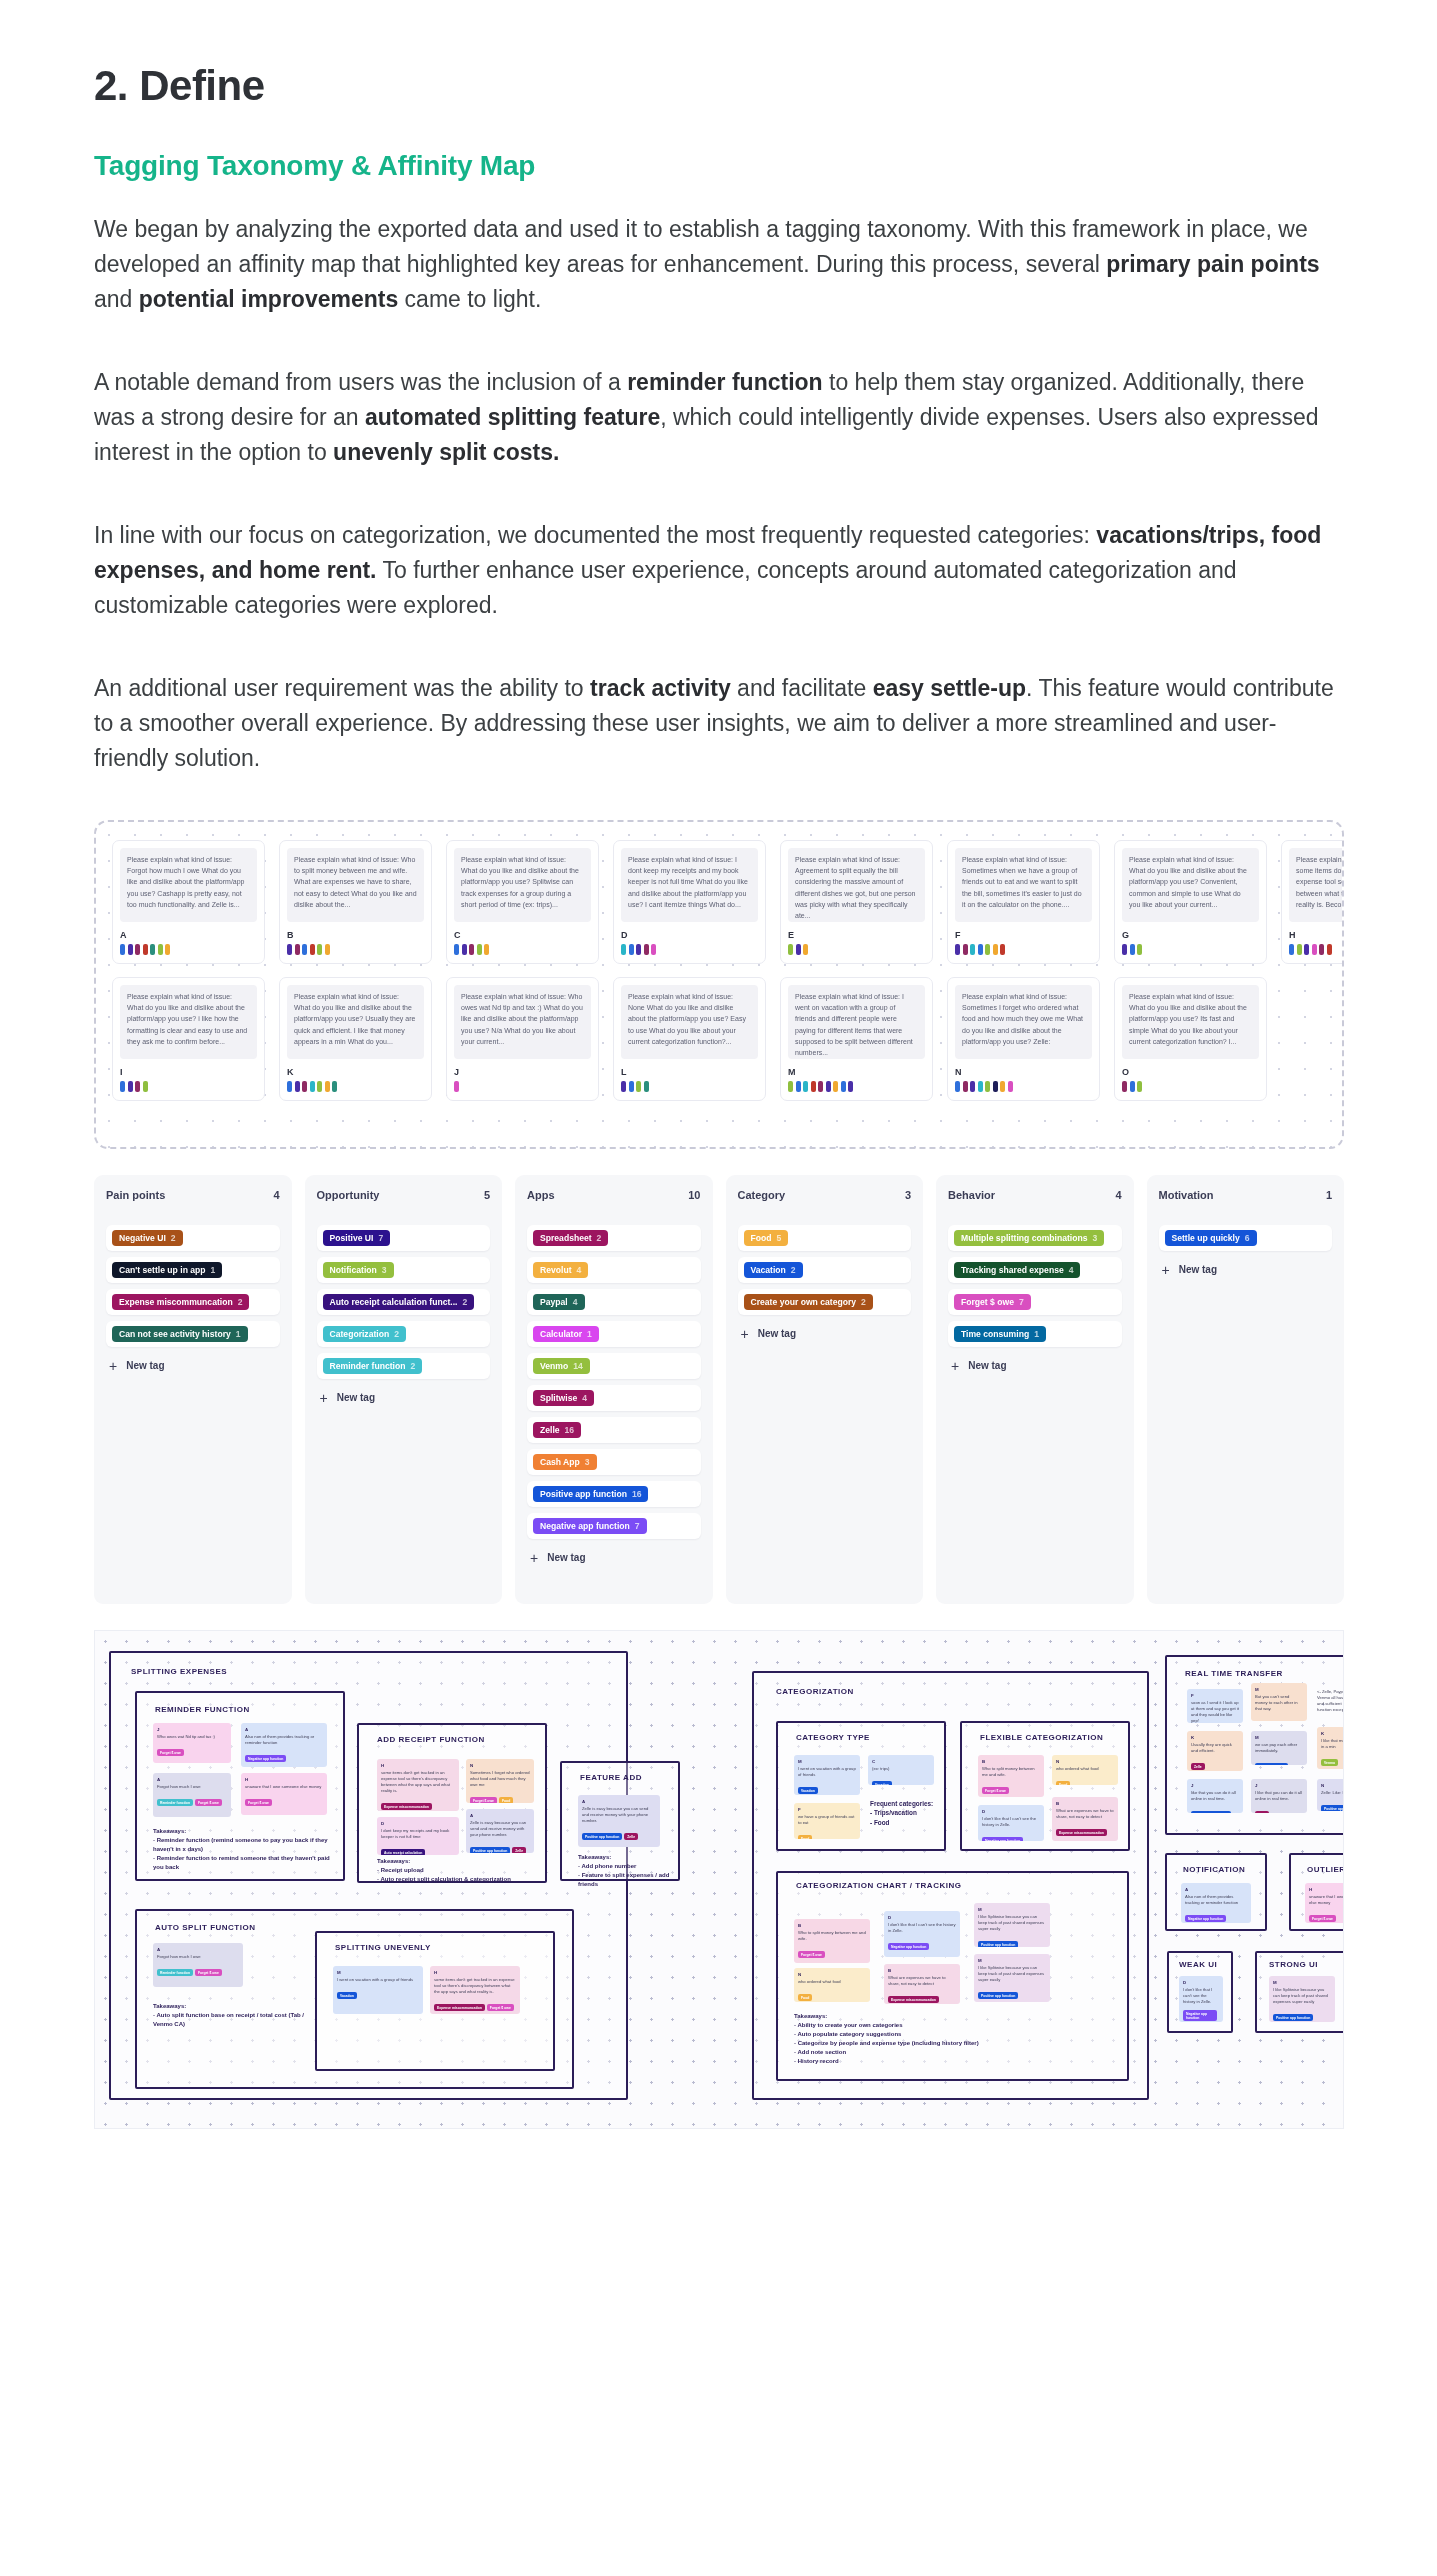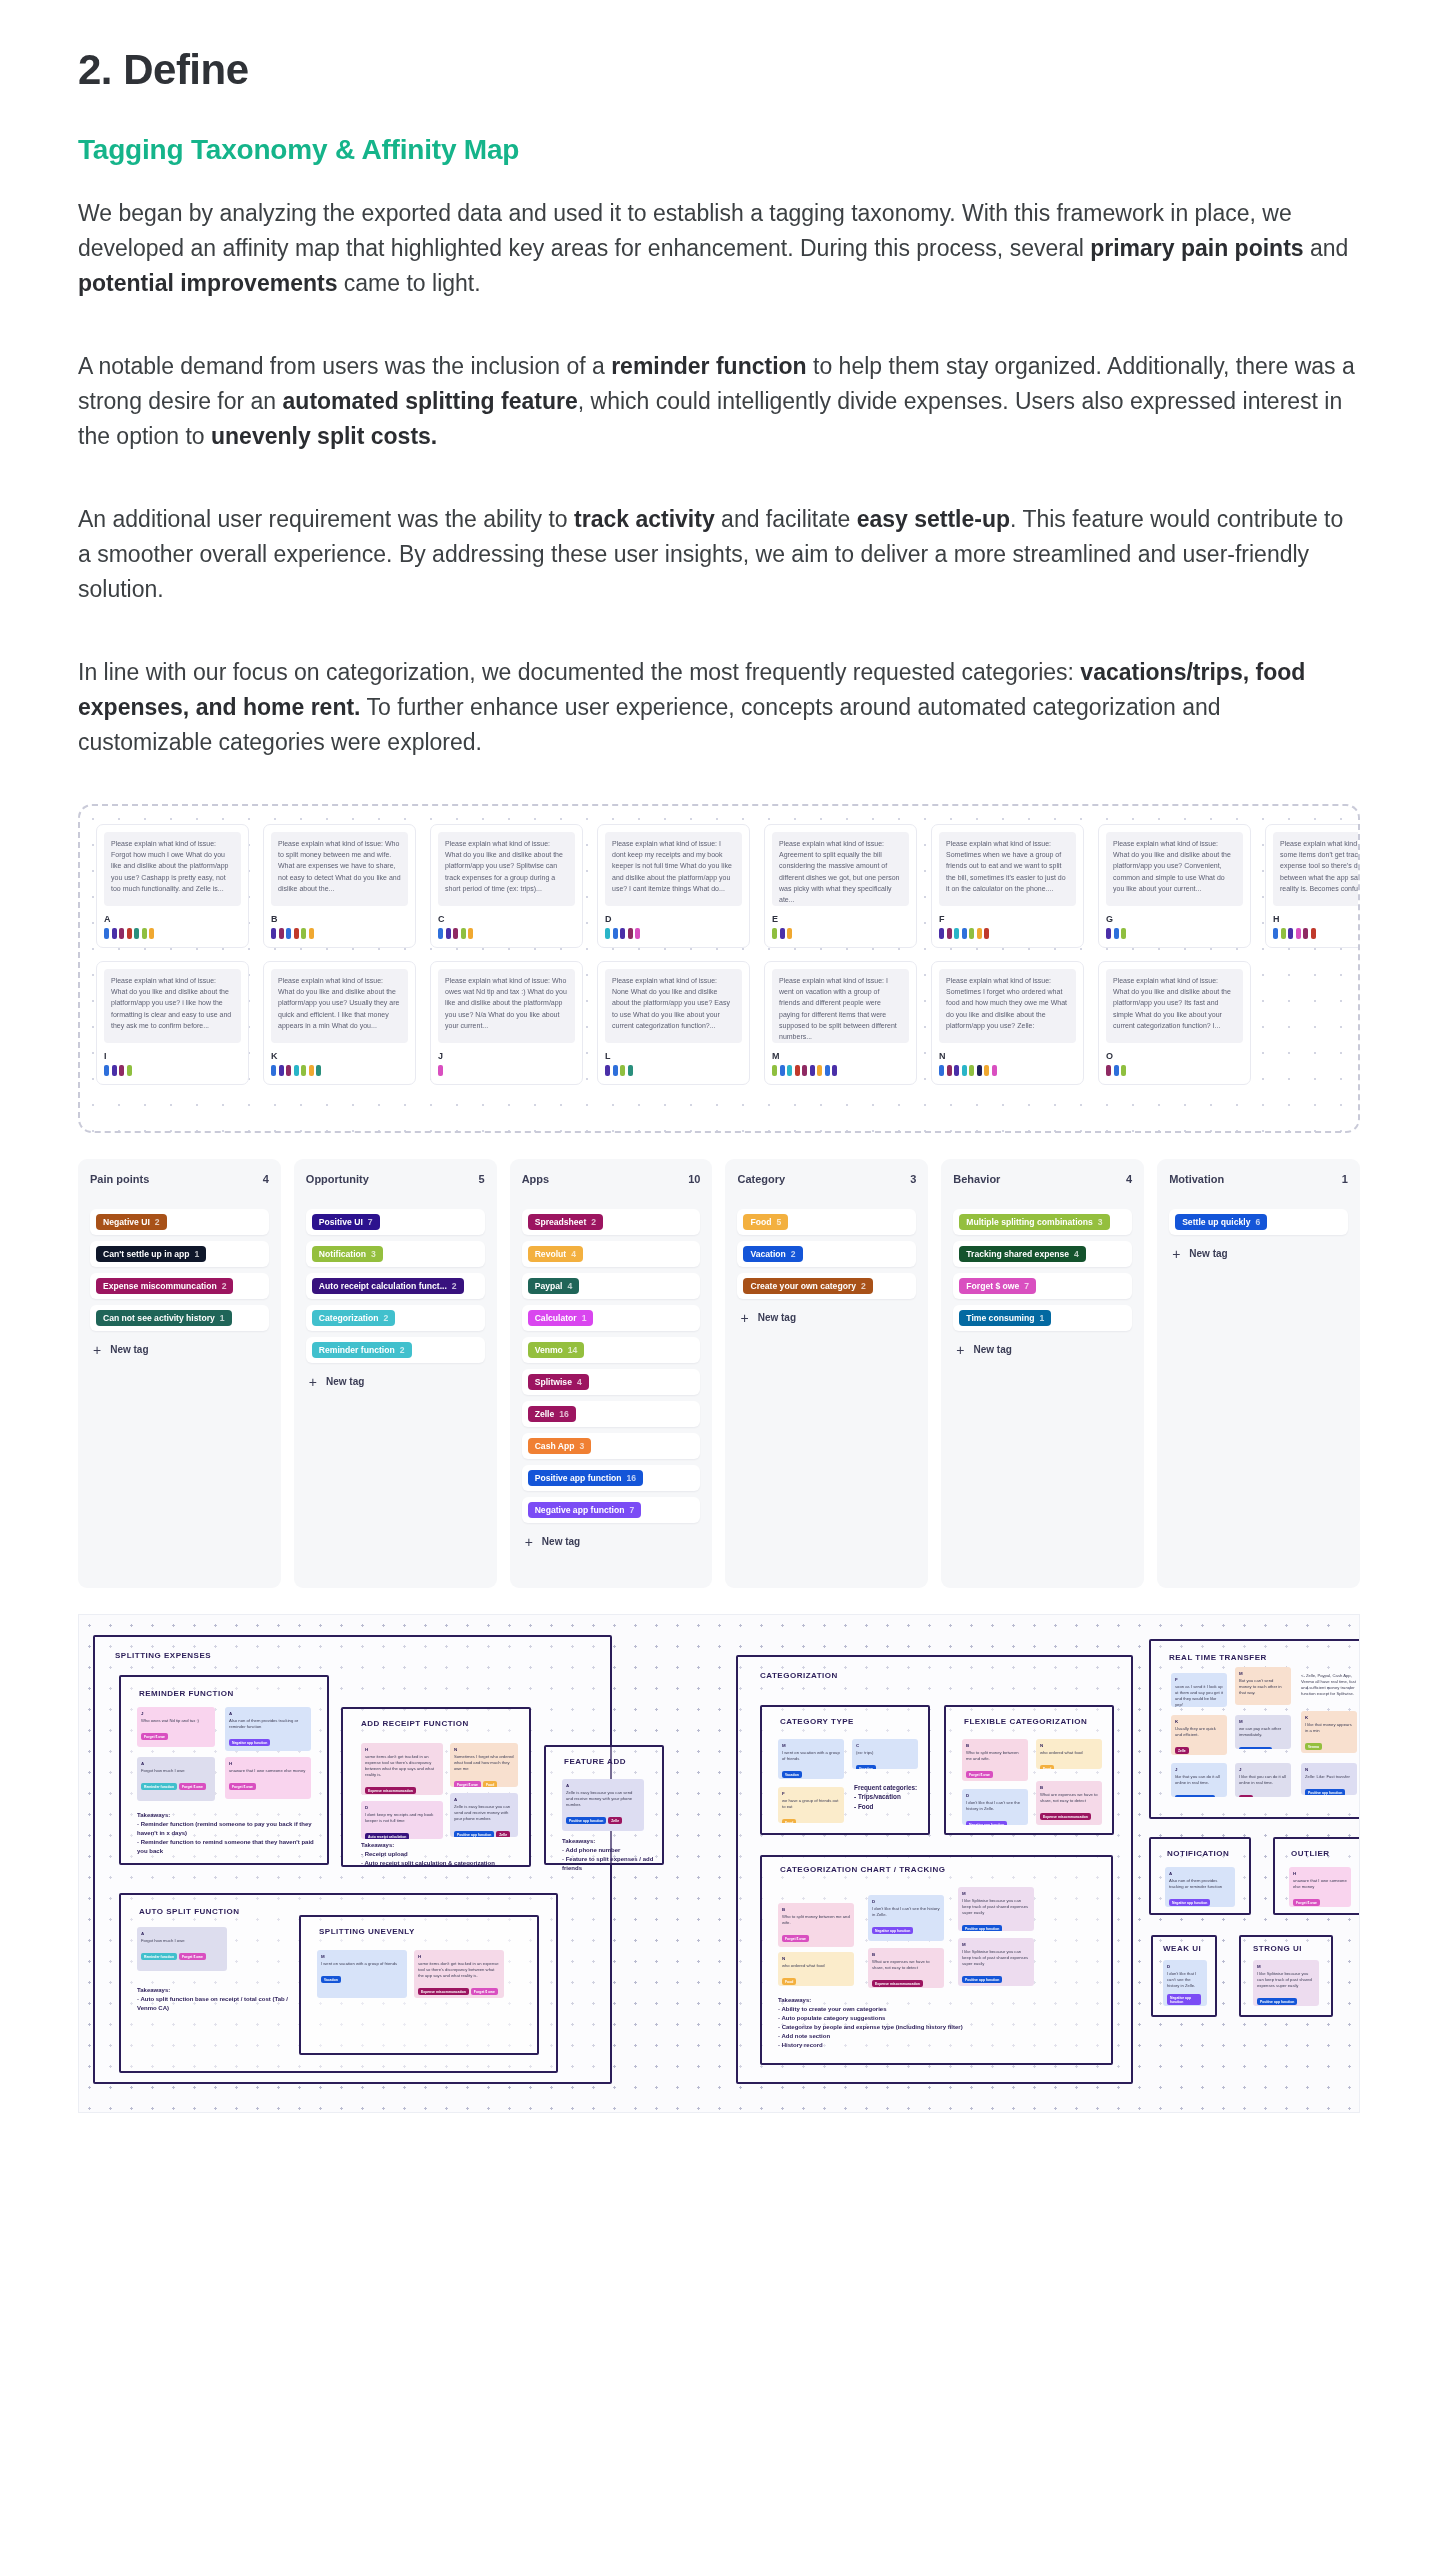--- a/index.html
+++ b/index.html
@@ -4,21 +4,21 @@
 <style>
   * { box-sizing: border-box; margin: 0; padding: 0; }
   html, body {
     width: 1438px;
     background: #ffffff;
     font-family: "Liberation Sans", sans-serif;
     -webkit-font-smoothing: antialiased;
   }
   body { width: 1438px; min-height: 2576px; position: relative; }
 
-  .page { width: 1438px; padding: 0; position: relative; }
+  .page { width: 1438px; padding: 16px; position: relative; }
 
   
   .article { padding: 46px 78px 0 78px; }
   .h1 {
     font-size: 42px;
     font-weight: 700;
     color: #2f3237;
     letter-spacing: -0.5px;
     line-height: 1.15;
   }
@@ -216,22 +216,22 @@
 <body>
 
 <div class="page">
 
   <div class="article">
     <h1 class="h1">2. Define</h1>
     <h2 class="h2">Tagging Taxonomy &amp; Affinity Map</h2>
     <div id="paras">
         <p class="para"><span>We began by analyzing the exported data and used it to establish a tagging taxonomy. With this framework in place, we developed an affinity map that highlighted key areas for enhancement. During this process, several </span><b>primary pain points</b><span> and </span><b>potential improvements</b><span> came to light.</span></p>
         <p class="para tight"><span>A notable demand from users was the inclusion of a </span><b>reminder function</b><span> to help them stay organized. Additionally, there was a strong desire for an </span><b>automated splitting feature</b><span>, which could intelligently divide expenses. Users also expressed interest in the option to </span><b>unevenly split costs.</b></p>
+        <p class="para tight"><span>In line with our focus on categorization, we documented the most frequently requested categories: </span><b>vacations/trips, food expenses, and home rent.</b><span> To further enhance user experience, concepts around automated categorization and customizable categories were explored.</span></p>
         <p class="para tight"><span>An additional user requirement was the ability to </span><b>track activity</b><span> and facilitate </span><b>easy settle-up</b><span>. This feature would contribute to a smoother overall experience. By addressing these user insights, we aim to deliver a more streamlined and user-friendly solution.</span></p>
-        <p class="para tight"><span>In line with our focus on categorization, we documented the most frequently requested categories: </span><b>vacations/trips, food expenses, and home rent.</b><span> To further enhance user experience, concepts around automated categorization and customizable categories were explored.</span></p>
       </div>
   </div>
 
   <div class="notes-board">
     <div id="notes-rows">
         <div class="notes-row">
           <div class="note-card">
             <div class="note-text">Please explain what kind of issue: Forgot how much I owe What do you like and dislike about the platform/app you use? Cashapp is pretty easy, not too much functionality. and Zelle is...</div>
             <div class="note-letter">A</div>
             <div class="chip-row">

